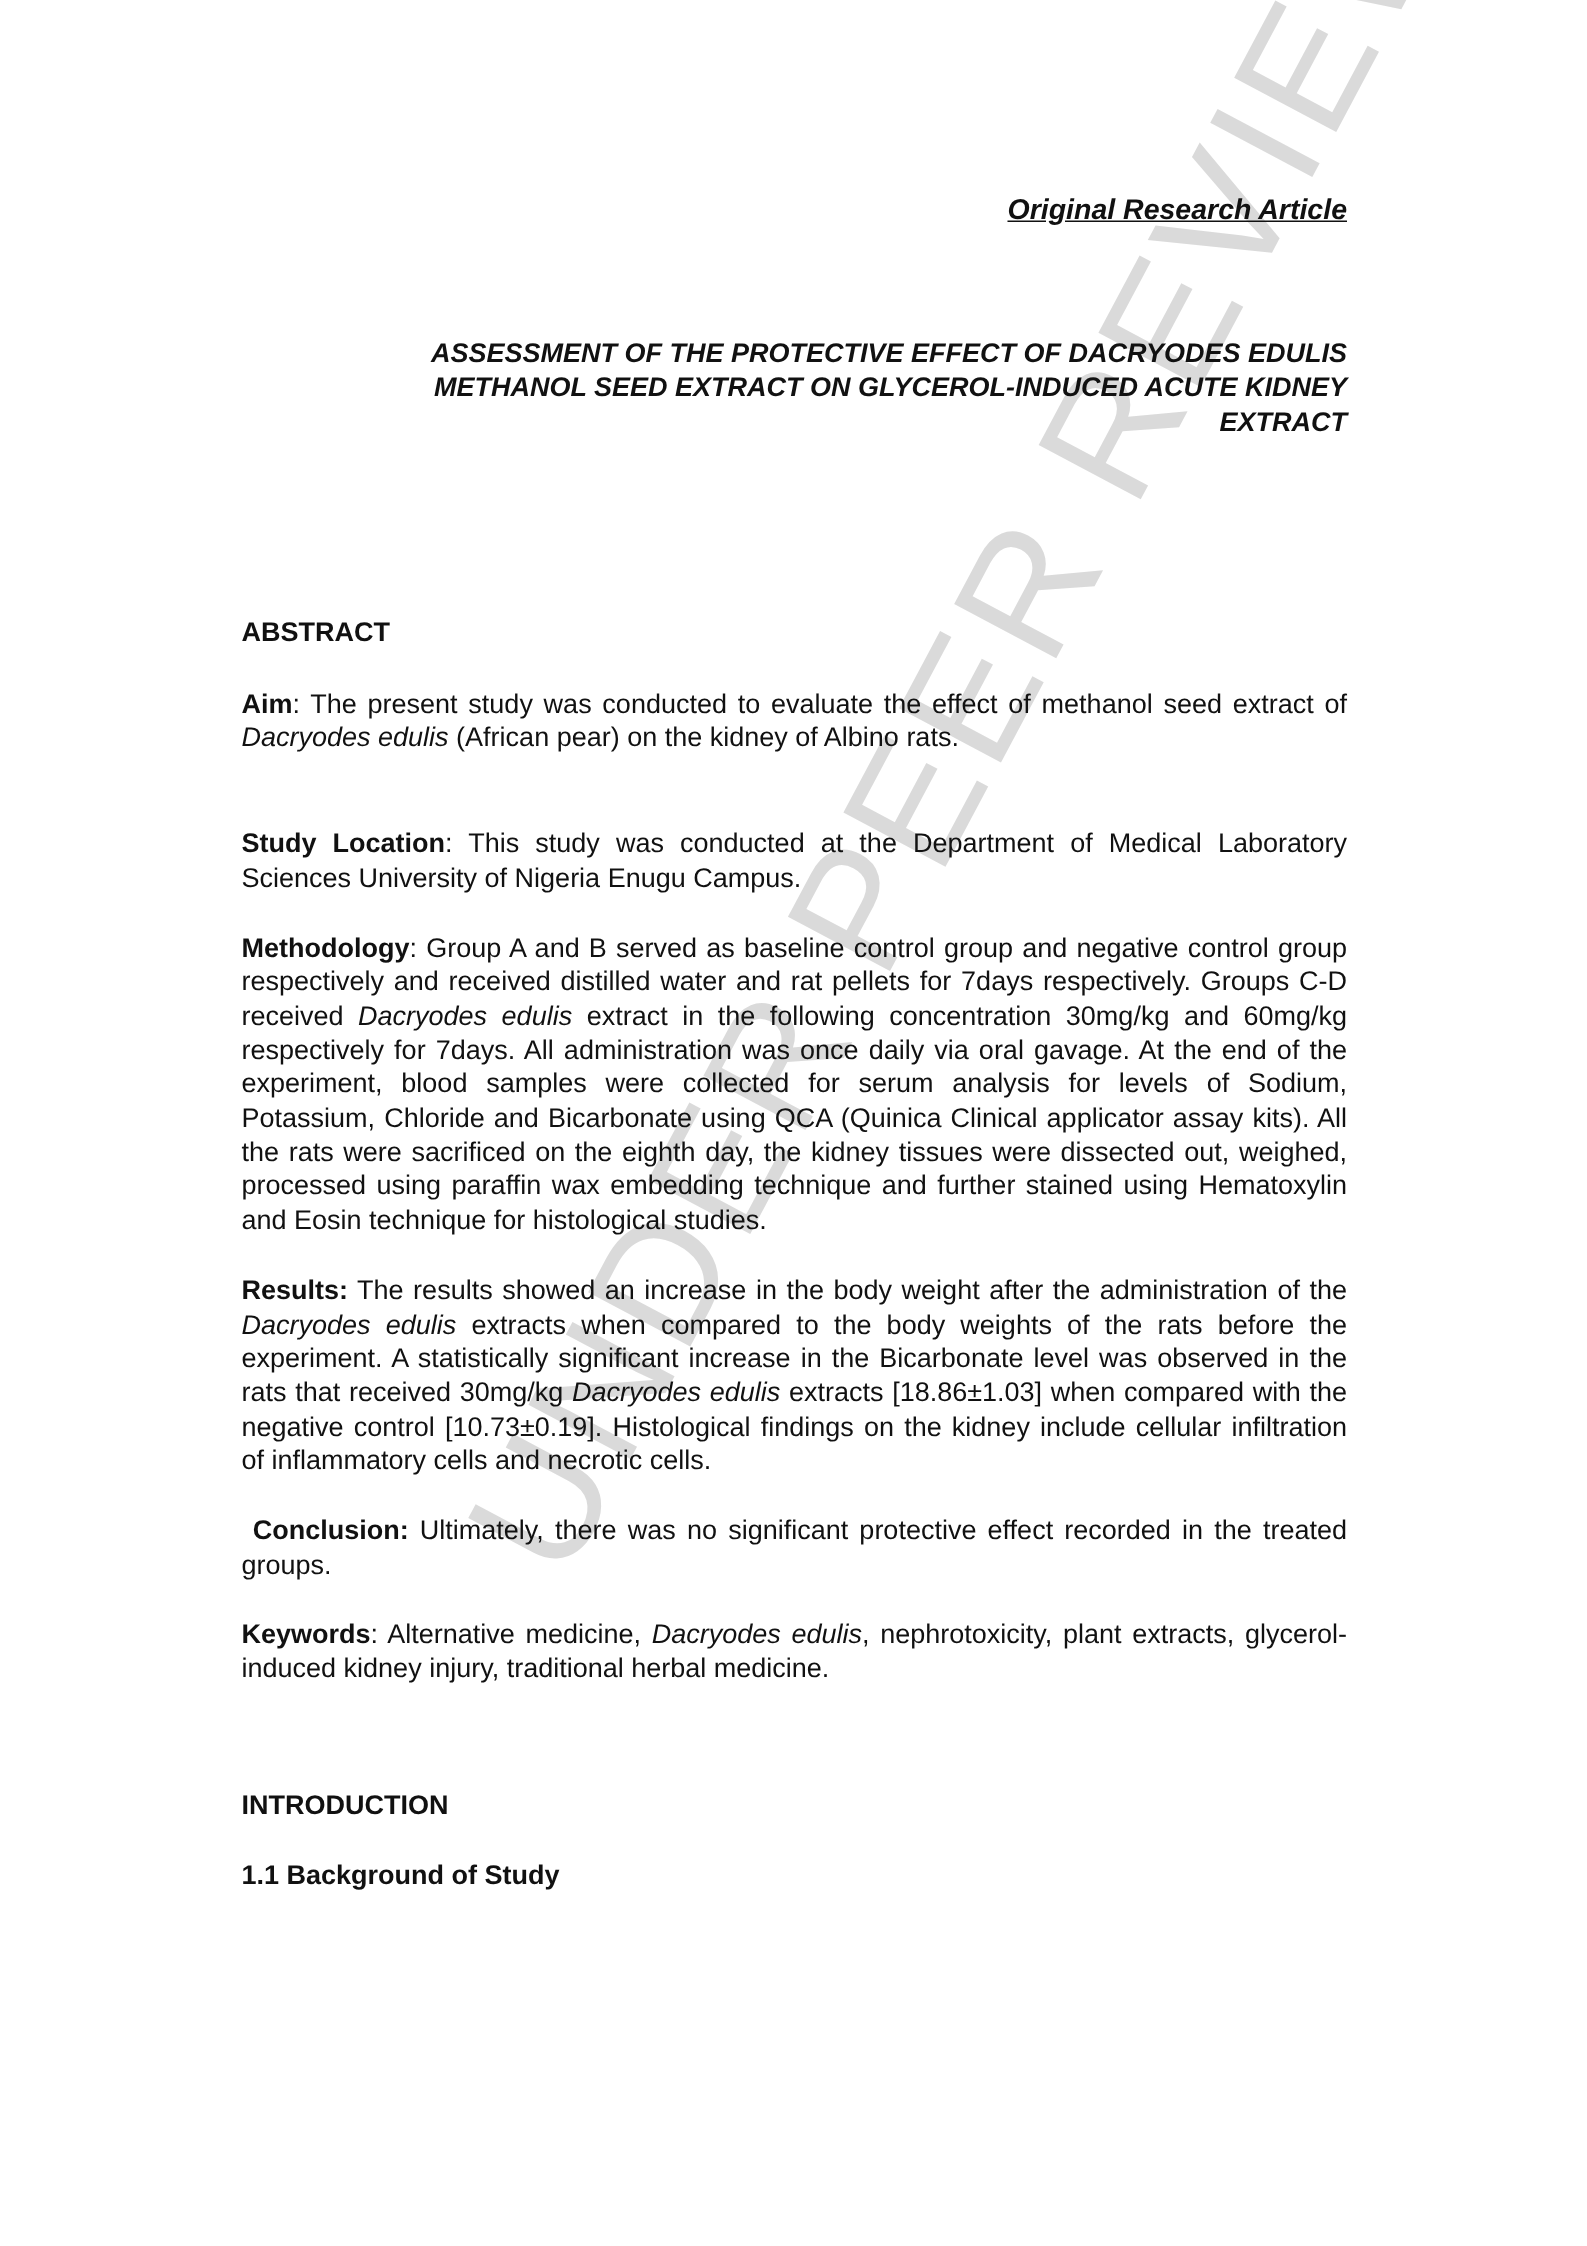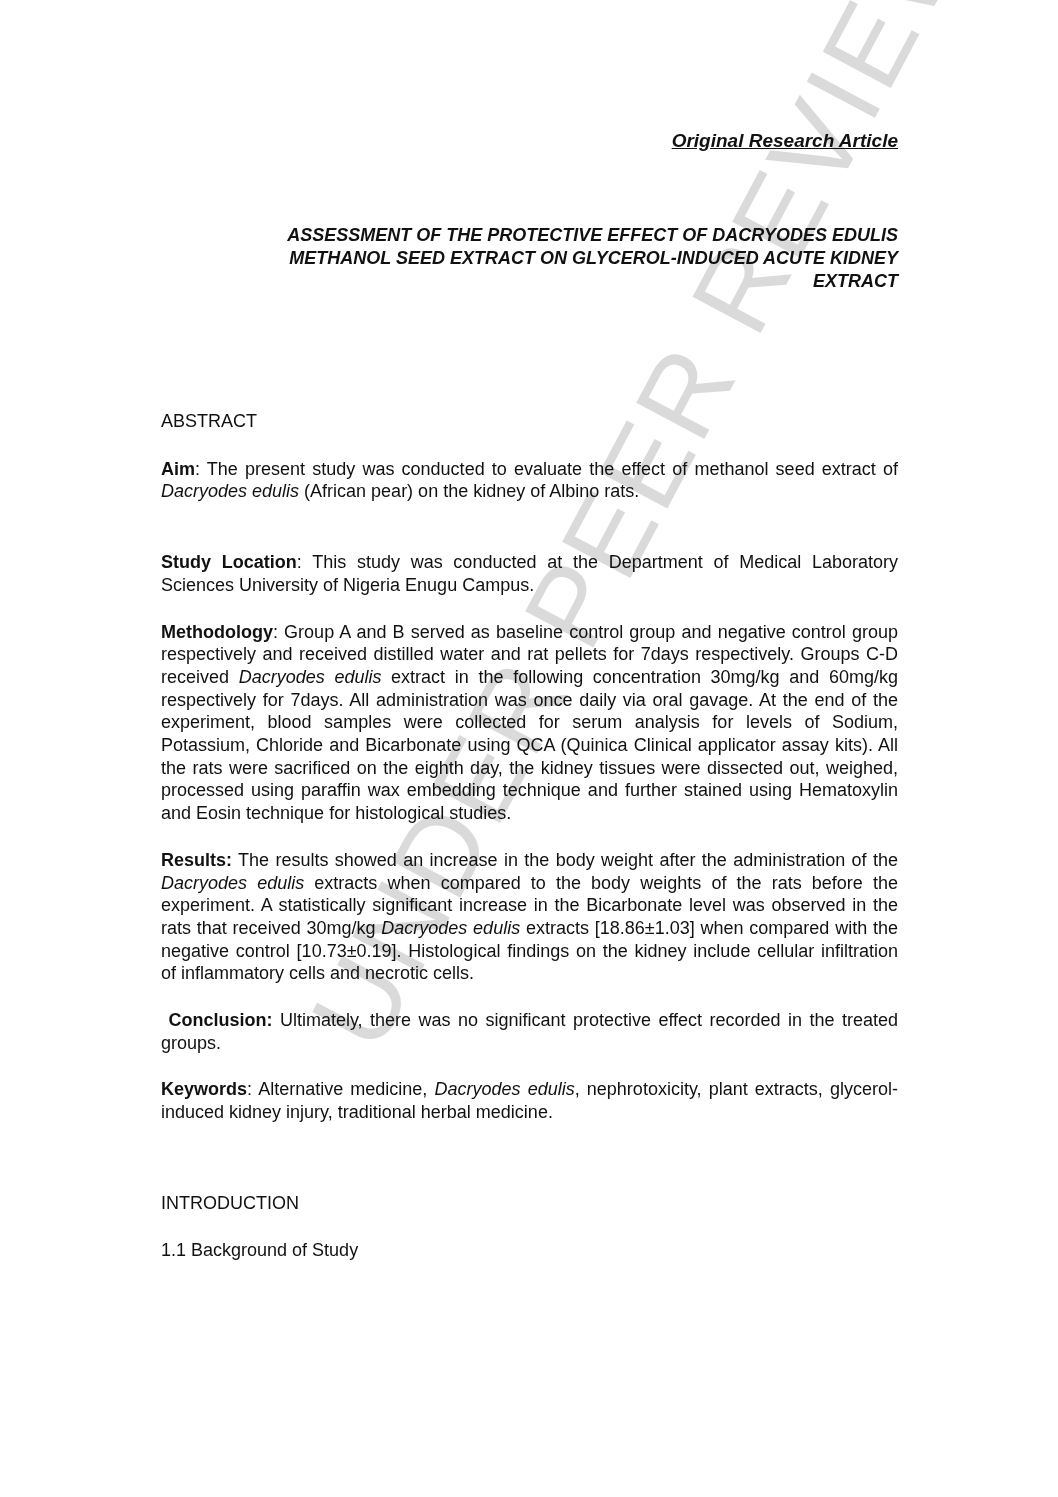--- a/index.html
+++ b/index.html
@@ -1,21 +1,21 @@
 <!DOCTYPE html>
 <html><head>
 <meta charset="utf-8">
 <style>
   html, body { margin:0; padding:0; background:#ffffff; }
   body { width:1058px; height:1497px; position:relative; overflow:hidden; font-family:"Liberation Sans", sans-serif; color:#111; }
   .page { position:absolute; left:0; top:0; width:1058px; height:1497px; }
   .article-type { position:absolute; right:160px; top:130px; font-size:19px; font-weight:bold; font-style:italic; text-decoration:underline; }
   .title { position:absolute; left:230px; right:160px; top:224px; font-size:18px; font-weight:bold; font-style:italic; text-align:right; line-height:23px; }
   .content { position:absolute; left:161px; width:737px; top:410px; font-size:18px; line-height:22.7px; }
-  .h { font-weight:normal; margin:0; }
+  .h { font-weight:bold; margin:0; }
   p { margin:0; text-align:justify; }
   .gap-abstract { height:25px; }
   .gap { height:24px; }
   .gap-big { height:68px; }
   .gap-sub { height:24px; }
   .i { font-style:italic; }
   .b { font-weight:bold; }
   .watermark { position:absolute; left:130px; top:620px; transform:rotate(-62deg); transform-origin:center; font-family:"Liberation Sans", sans-serif; font-size:112px; font-weight:normal; color:rgba(150,150,150,0.35); letter-spacing:4px; white-space:nowrap; pointer-events:none; width:800px; text-align:center; }
 </style>
 </head>

